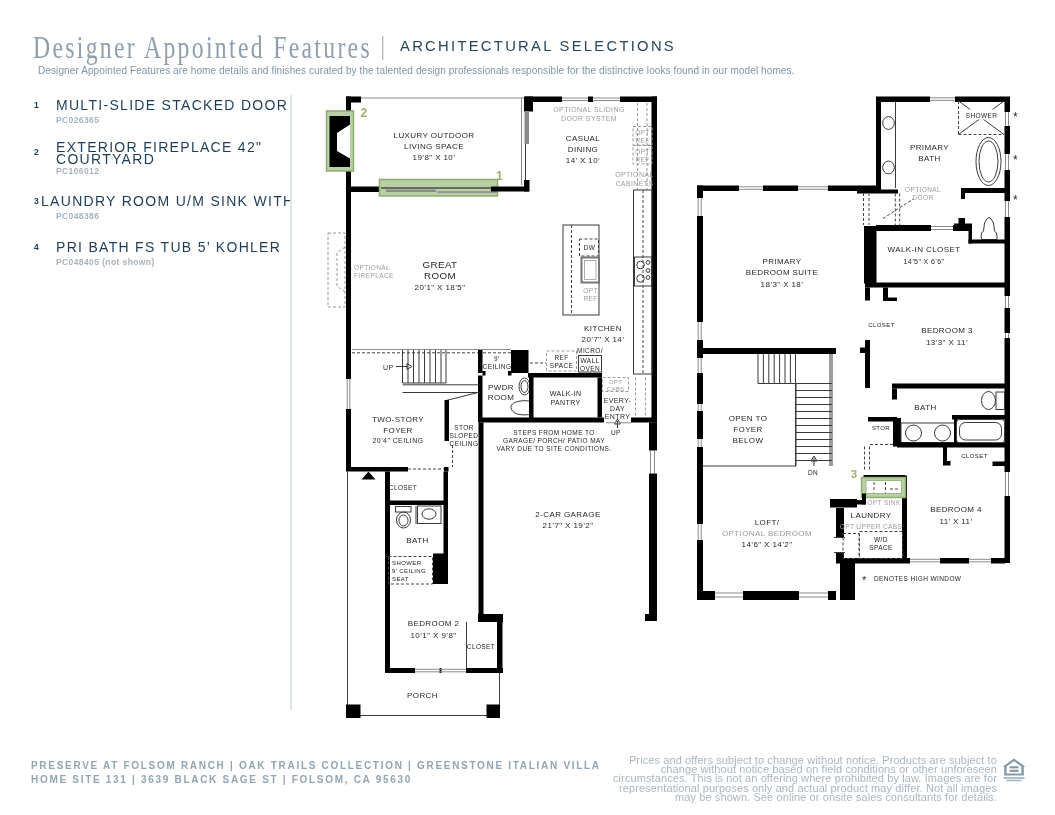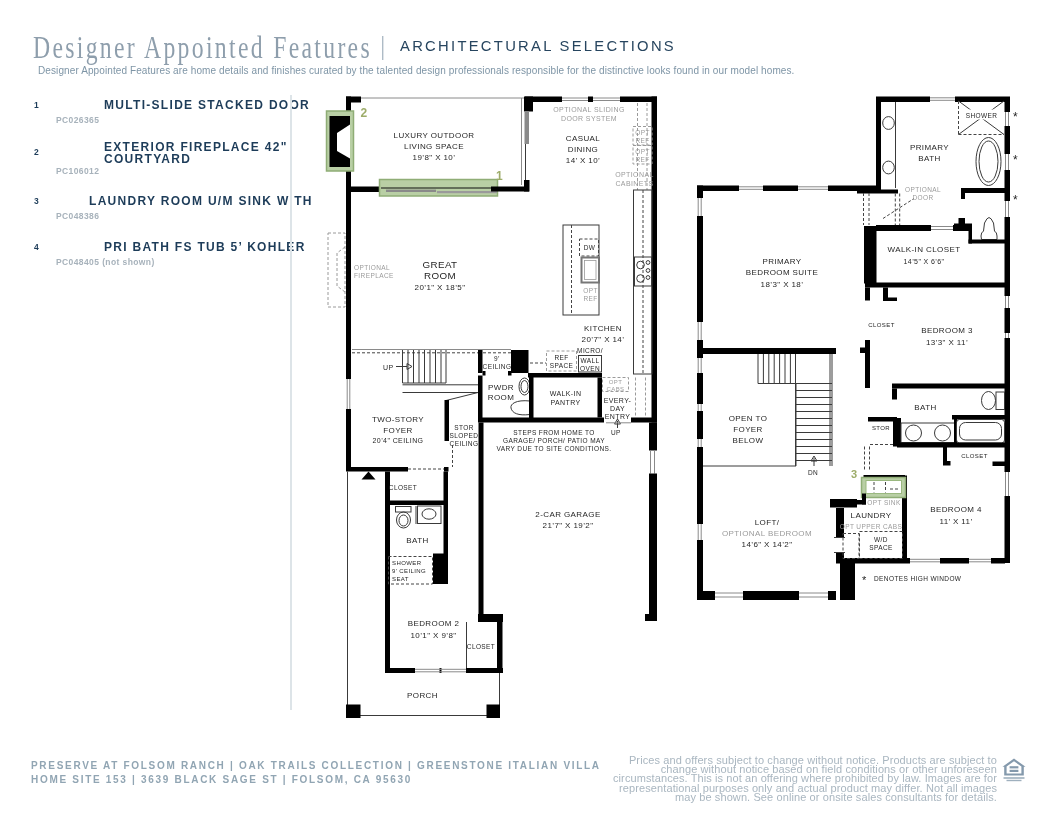--- a/index.html
+++ b/index.html
@@ -1,20 +1,20 @@
 <!DOCTYPE html>
 <html><head>
 <meta charset="utf-8">
 <style>
 html,body{margin:0;padding:0;}
 body{width:1055px;height:815px;background:#ffffff;position:relative;overflow:hidden;font-family:"Liberation Sans",sans-serif;}
 .abs{position:absolute;}
 #hdr-sub{left:38px;top:65px;font-size:10px;color:#7e95a6;letter-spacing:0.1px;}
 .fnum{font-size:8.5px;font-weight:bold;color:#1d3c59;letter-spacing:1px;}
-.ftitle{font-size:12px;font-weight:bold;color:#1d3c59;letter-spacing:1.3px;line-height:11.5px;margin-left:48px;}
+.ftitle{font-size:14px;font-weight:normal;color:#1d3c59;letter-spacing:1.3px;line-height:11.5px;}
 .fcode{font-size:8.5px;color:#a7b2bb;letter-spacing:0.4px;font-weight:bold;}
 #divider{left:290px;top:95px;width:2px;height:615px;background:#dde4e8;}
 .fl{font-size:10px;font-weight:bold;color:#91a5b3;letter-spacing:1.7px;}
 .fr{font-size:11px;color:#a9b6c0;letter-spacing:0.1px;text-align:right;line-height:9.2px;}
 </style>
 </head>
 <body>
 
 <svg class="abs" style="left:0;top:0;" width="1055" height="90" viewBox="0 0 1055 90">
 <text x="33" y="57.5" textLength="339" lengthAdjust="spacingAndGlyphs" style="font-family:'Liberation Serif',serif" font-size="30.5" letter-spacing="3" fill="#8e9eac">Designer Appointed Features</text>
@@ -813,21 +813,21 @@
 <g>
         <text class="t8 mid" x="767" y="525" font-size="8.8">LOFT/</text>
 <text class="t8 mid gy" x="767" y="536" font-size="8.8">OPTIONAL BEDROOM</text>
 <text class="t8 mid" x="767" y="547">14’6" X 14’2"</text>
       </g>
 </g>
 </svg>
 
 <div class="abs fl" style="left:31px;top:760px;">PRESERVE AT FOLSOM RANCH | OAK TRAILS COLLECTION | GREENSTONE ITALIAN VILLA</div>
 
-<div class="abs fl" style="left:31px;top:774px;">HOME SITE 153 | 3639 BLACK SAGE ST | FOLSOM, CA 95630</div>
+<div class="abs fl" style="left:31px;top:774px;">HOME SITE 131 | 3639 BLACK SAGE ST | FOLSOM, CA 95630</div>
 
 <div class="abs fr" style="left:610px;top:756px;width:387px;">Prices and offers subject to change without notice. Products are subject to change without notice based on field conditions or other unforeseen circumstances. This is not an offering where prohibited by law. Images are for representational purposes only and actual product may differ. Not all images may be shown. See online or onsite sales consultants for details.</div>
 
 <svg class="abs" style="left:1002px;top:758px;" width="25" height="25" viewBox="0 0 25 25">
 <path d="M12 0.5 L23.5 8.8 L21.8 8.8 L21.8 17.5 L2.2 17.5 L2.2 8.8 L0.5 8.8 Z M12 3.2 L4.6 8.5 L4.6 15.4 L19.4 15.4 L19.4 8.5 Z" fill="#8499ac" fill-rule="evenodd"></path>
 <rect x="7.6" y="8.2" width="8.8" height="2.2" fill="#8499ac"></rect>
 <rect x="7.6" y="11.8" width="8.8" height="2.2" fill="#8499ac"></rect>
 <rect x="1.5" y="19.2" width="21" height="1.6" fill="#9fb0be"></rect>
 <rect x="4.5" y="21.8" width="15" height="1.4" fill="#9fb0be"></rect>
 </svg>

